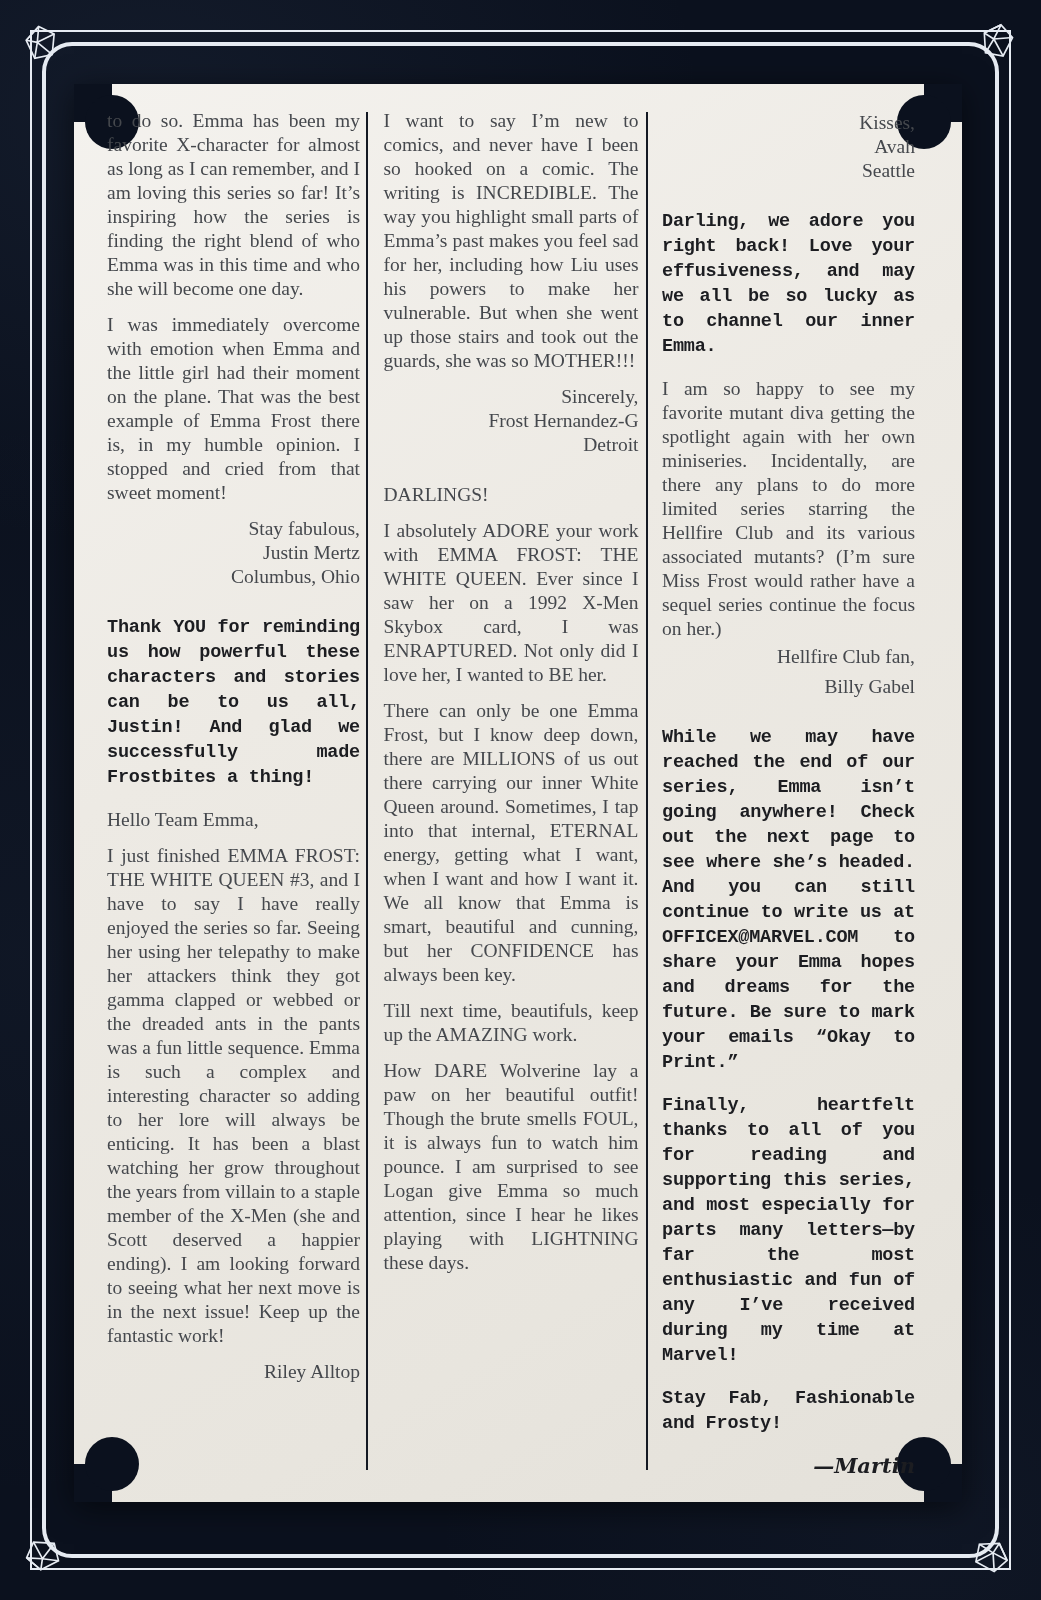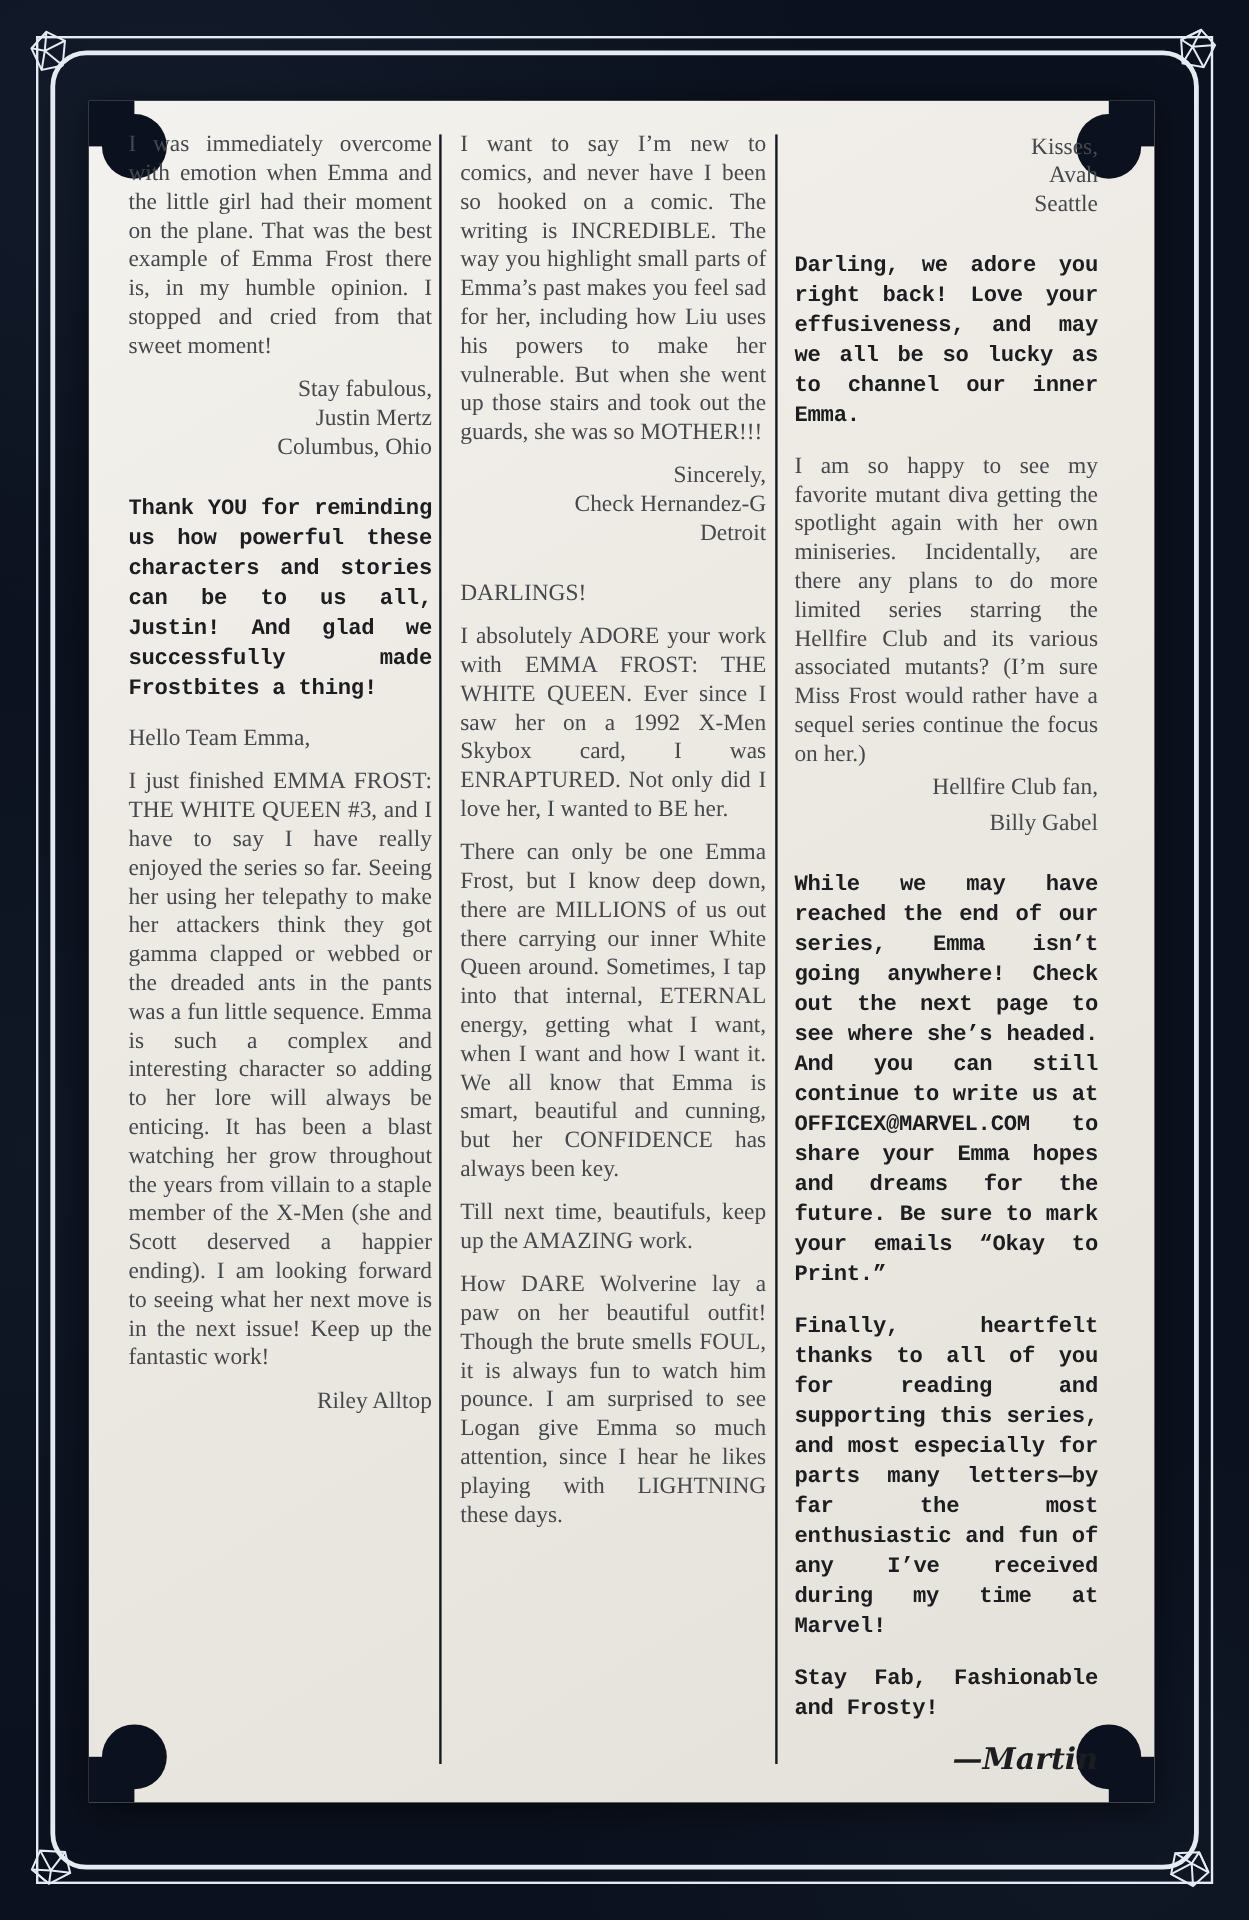--- a/index.html
+++ b/index.html
@@ -51,21 +51,21 @@
   .blk{margin:0 0 12px;}
   .blk.p{text-align:justify;}
   .blk.bold{
     font-family:Liberation Mono, monospace;font-weight:700;font-size:18.5px;line-height:25px;
     color:var(--ink-bold);text-align:justify;letter-spacing:-0.2px;margin:2px 0 18px;
   }
   .blk.signoff{text-align:right;margin:2px 0 26px;}
   .blk.right{text-align:right;margin:-8px 0 6px;}
   .blk.signature{
     text-align:right;font-family:"DejaVu Serif",serif;font-weight:700;font-style:italic;
-    font-size:25px;color:var(--ink-bold);margin-top:8px;
+    font-size:21px;color:var(--ink-bold);margin-top:8px;
   }
 </style>
 </head>
 <body>
 
 <div id="page">
   <div class="frame-outer"></div>
   <div class="frame-inner"></div>
 
   <div class="gem tl">
@@ -97,38 +97,39 @@
     <div class="notch tl"></div>
     <div class="notch tr"></div>
     <div class="notch bl"></div>
     <div class="notch br"></div>
 
     <div class="divider d1"></div>
     <div class="divider d2"></div>
 
     <div class="cols">
       <div class="col">
+          <div class="blk p">to do so. Emma has been my favorite X-character for almost as long as I can remember, and I am loving this series so far! It’s inspiring how the series is finding the right blend of who Emma was in this time and who she will become one day.</div>
           <div class="blk p">I was immediately overcome with emotion when Emma and the little girl had their moment on the plane. That was the best example of Emma Frost there is, in my humble opinion. I stopped and cried from that sweet moment!</div>
           <div class="blk signoff">
             <div>Stay fabulous,</div>
             <div>Justin Mertz</div>
             <div>Columbus, Ohio</div>
           </div>
           <div class="blk bold">Thank YOU for reminding us how powerful these characters and stories can be to us all, Justin! And glad we successfully made Frostbites a thing!</div>
           <div class="blk p">Hello Team Emma,</div>
           <div class="blk p">I just finished EMMA FROST: THE WHITE QUEEN #3, and I have to say I have really enjoyed the series so far. Seeing her using her telepathy to make her attackers think they got gamma clapped or webbed or the dreaded ants in the pants was a fun little sequence. Emma is such a complex and interesting character so adding to her lore will always be enticing. It has been a blast watching her grow throughout the years from villain to a staple member of the X-Men (she and Scott deserved a happier ending). I am looking forward to seeing what her next move is in the next issue! Keep up the fantastic work!</div>
           <div class="blk signoff">
             <div>Riley Alltop</div>
           </div>
         </div>
       <div class="col">
           <div class="blk p">I want to say I’m new to comics, and never have I been so hooked on a comic. The writing is INCREDIBLE. The way you highlight small parts of Emma’s past makes you feel sad for her, including how Liu uses his powers to make her vulnerable. But when she went up those stairs and took out the guards, she was so MOTHER!!!</div>
           <div class="blk signoff">
             <div>Sincerely,</div>
-            <div>Check Hernandez-G</div>
+            <div>Frost Hernandez-G</div>
             <div>Detroit</div>
           </div>
           <div class="blk p">DARLINGS!</div>
           <div class="blk p">I absolutely ADORE your work with EMMA FROST: THE WHITE QUEEN. Ever since I saw her on a 1992 X-Men Skybox card, I was ENRAPTURED. Not only did I love her, I wanted to BE her.</div>
           <div class="blk p">There can only be one Emma Frost, but I know deep down, there are MILLIONS of us out there carrying our inner White Queen around. Sometimes, I tap into that internal, ETERNAL energy, getting what I want, when I want and how I want it. We all know that Emma is smart, beautiful and cunning, but her CONFIDENCE has always been key.</div>
           <div class="blk p">Till next time, beautifuls, keep up the AMAZING work.</div>
           <div class="blk p">How DARE Wolverine lay a paw on her beautiful outfit! Though the brute smells FOUL, it is always fun to watch him pounce. I am surprised to see Logan give Emma so much attention, since I hear he likes playing with LIGHTNING these days.</div>
         </div>
       <div class="col">
           <div class="blk signoff">

